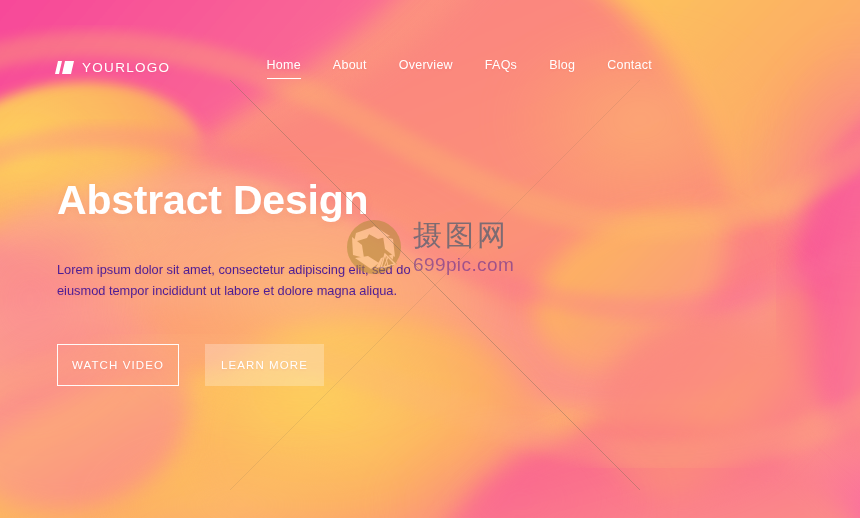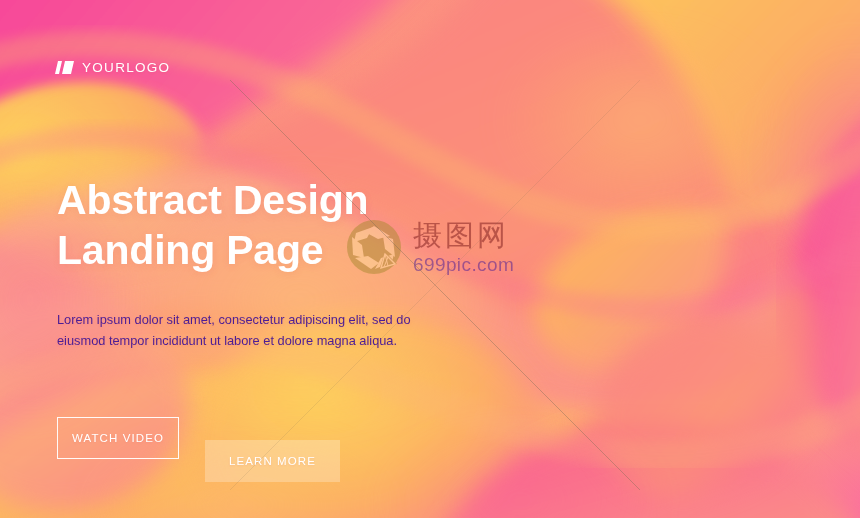--- a/index.html
+++ b/index.html
@@ -130,44 +130,43 @@
     white-space: nowrap;
     text-shadow: 0 1px 2px rgba(220,95,95,.14);
   }
   .btn-outline {
     width: 122px;
     border: 1.4px solid rgba(255,255,255,.95);
     background: transparent;
     text-align: center;
   }
   .btn-ghost {
-    width: 135px;
+    width: 119px;
     border: none;
     background: rgba(255,255,255,.26);
-    margin-top: 46px;
   }
   
   .watermark {
     position: absolute;
     left: 345px;
     top: 218px;
     z-index: 6;
     display: flex;
     align-items: center;
     gap: 10px;
     opacity: .52;
     pointer-events: none;
   }
   .wm-text {
     display: flex;
     flex-direction: column;
     line-height: 1;
   }
   .wm-cn {
-    color: #7f1d1d;
+    color: #0c4a6e;
     font-size: 29px;
     letter-spacing: 3px;
     font-weight: 400;
   }
   .wm-url {
     color: #4c1d95;
     font-size: 19px;
     letter-spacing: .4px;
     padding-top: 5px;
   }
@@ -309,28 +308,35 @@
   <header class="site-header">
 
     <div class="brand">
       <svg class="brand-mark" width="20" height="13" viewBox="0 0 20 13" xmlns="http://www.w3.org/2000/svg">
         <polygon points="3,0 7,0 4,13 0,13" fill="#ffffff"></polygon>
         <polygon points="10,0 19,0 16,13 7,13" fill="#ffffff"></polygon>
       </svg>
       <span class="brand-text">YOURLOGO</span>
     </div>
 
+    <nav class="main-nav">
+      <span class="nav-link is-active">Home</span>
+      <span class="nav-link">About</span>
+      <span class="nav-link">Overview</span>
+      <span class="nav-link">FAQs</span>
+      <span class="nav-link">Blog</span>
+      <span class="nav-link">Contact</span>
+    </nav>
 
   </header>
 
   <section class="hero">
 
     <h1 class="hero-title">
       <span class="line">Abstract Design</span>
-      <span class="line">Landing Page</span>
     </h1>
 
     <p class="hero-copy">Lorem ipsum dolor sit amet, consectetur adipiscing elit, sed do eiusmod tempor incididunt ut labore et dolore magna aliqua.</p>
 
     <div class="hero-actions">
       <div class="btn btn-outline">WATCH VIDEO</div>
       <div class="btn btn-ghost">LEARN MORE</div>
     </div>
 
   </section>

